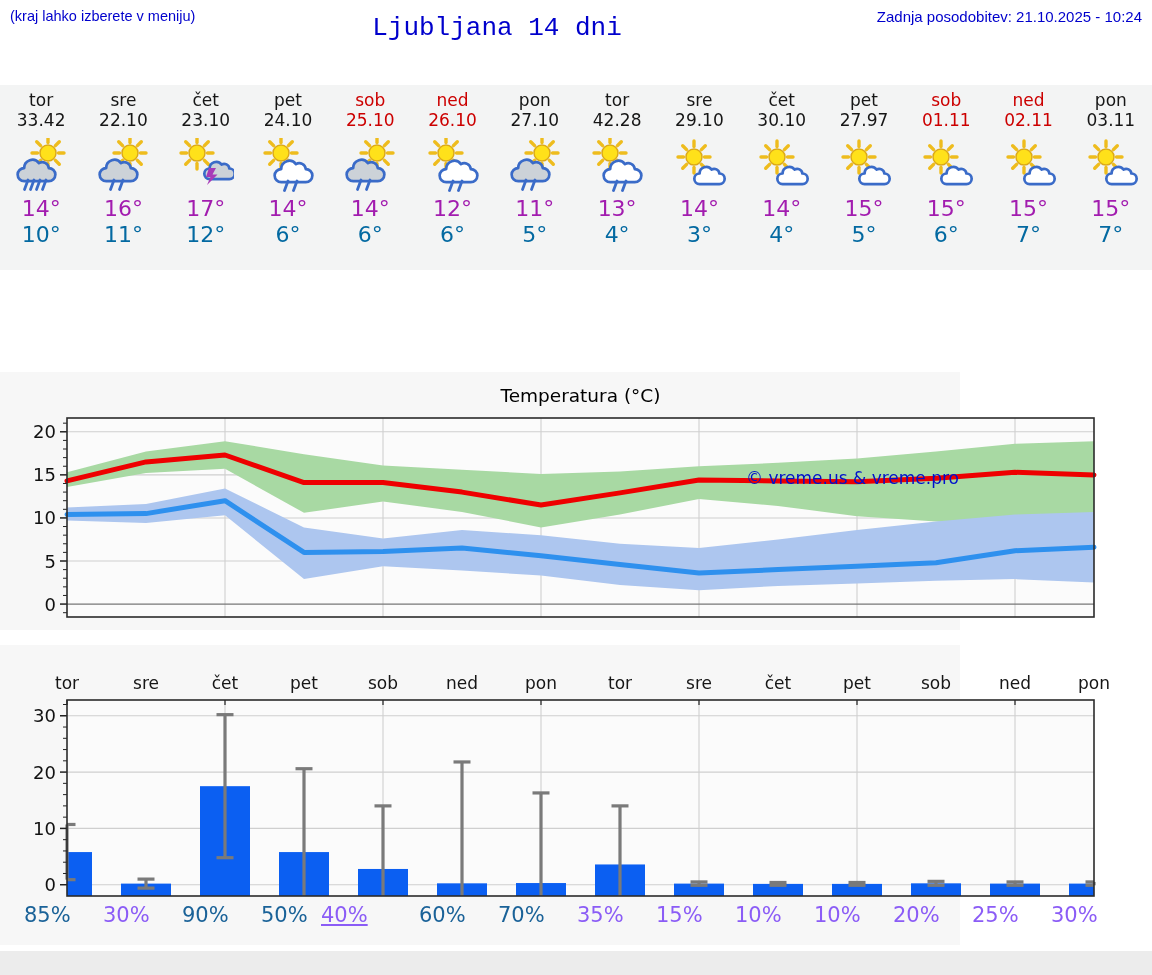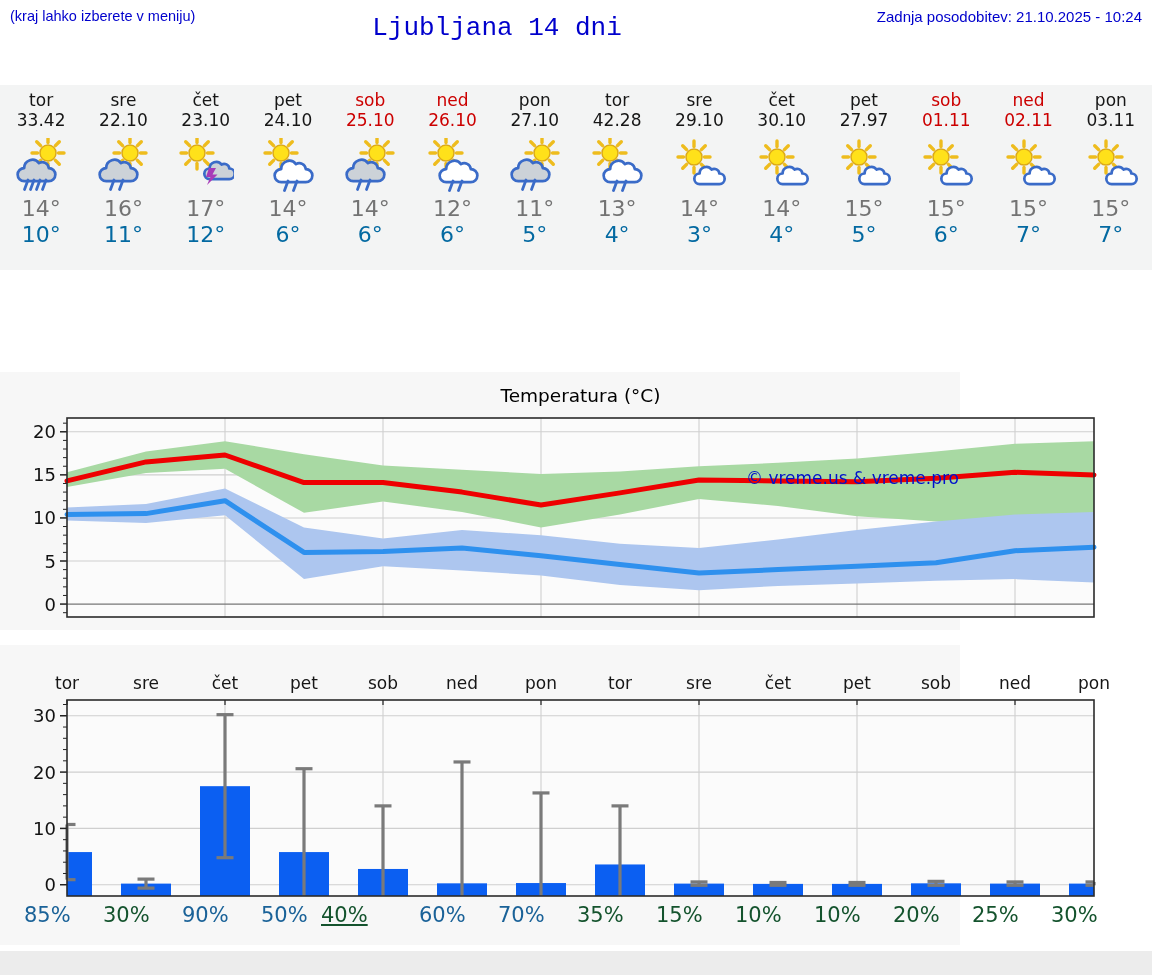--- a/index.html
+++ b/index.html
@@ -10,34 +10,34 @@
   .hdr-title{position:absolute;left:0;top:13px;width:994px;text-align:center;
              color:#0000cc;font-size:26px;font-family:Liberation Mono, monospace;}
   .hdr-upd{position:absolute;right:10px;top:8px;color:#0000cc;font-size:15px;
            font-family:"Liberation Sans",sans-serif;text-align:right;}
   .band{position:absolute;left:0;top:85px;width:1152px;height:185px;background:#f3f4f4;
         display:grid;grid-template-columns:repeat(14,1fr);}
   .daycol{text-align:center;padding-top:5px;}
   .dayname,.daydate{font-size:17px;line-height:20px;color:#161616;}
   .daycol.weekend .dayname,.daycol.weekend .daydate{color:#cc0000;}
   .dayicon{margin-top:8px;height:56px;}
-  .tmax{font-size:22px;line-height:27px;margin-top:1px;color:#737373;}
+  .tmax{font-size:22px;line-height:27px;margin-top:1px;color:#a21caf;}
   .tmin{font-size:22px;line-height:26px;color:#0369a1;}
   .figure{position:absolute;left:0;width:960px;background:#f7f7f7;}
   #temp-fig{top:372px;height:258px;}
   #precip-fig{top:645px;height:300px;}
   .fig-title{position:absolute;left:67px;width:1027px;text-align:center;
              font-size:18.5px;color:#000;}
   #temp-fig .fig-title{top:13px;}
   #precip-fig .fig-title{top:4px;}
   .fig-svg{position:absolute;left:0;top:0;}
   .axlabel{position:absolute;width:80px;text-align:center;font-size:17px;color:#161616;}
   .pct{position:absolute;width:86px;text-align:left;font-size:21px;}
   .pct.hi{color:#1a6298;}
-  .pct.lo{color:#14532d;}
+  .pct.lo{color:#8b5cf6;}
   .footer-strip{position:absolute;left:0;top:951px;width:1152px;height:24px;background:#ececec;}
 </style>
 </head>
 <body>
 
 <header>
   <span class="hdr-note">(kraj lahko izberete v meniju)</span>
   <div class="hdr-title">Ljubljana 14 dni</div>
   <span class="hdr-upd">Zadnja posodobitev: 21.10.2025 - 10:24</span>
 </header>

